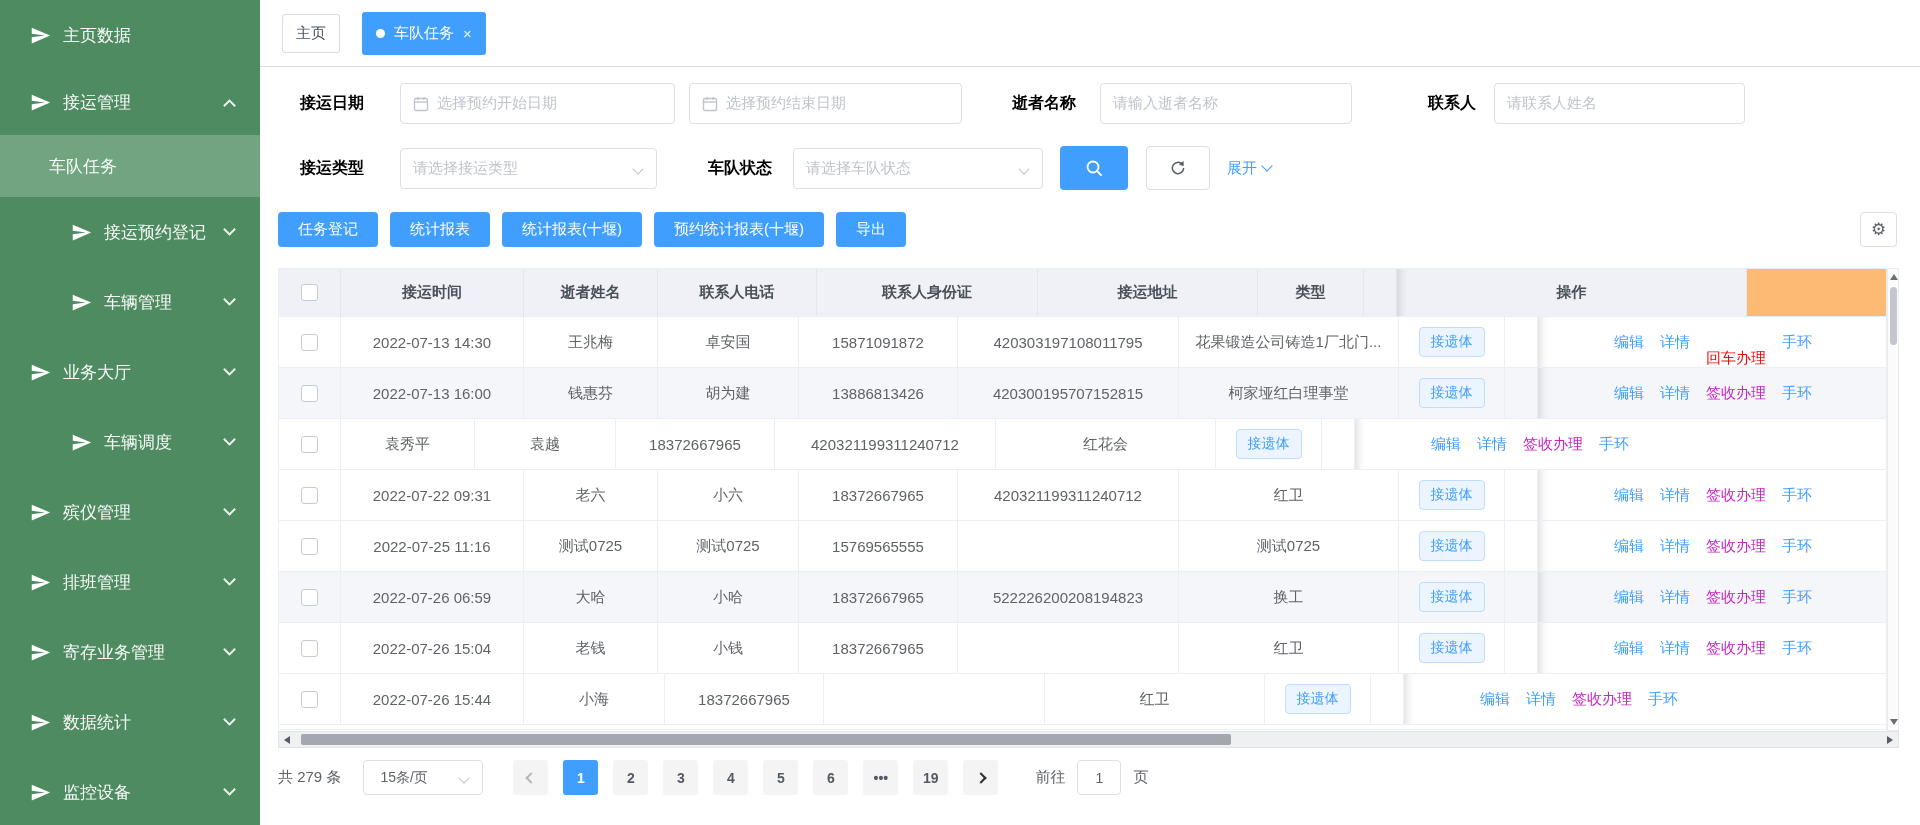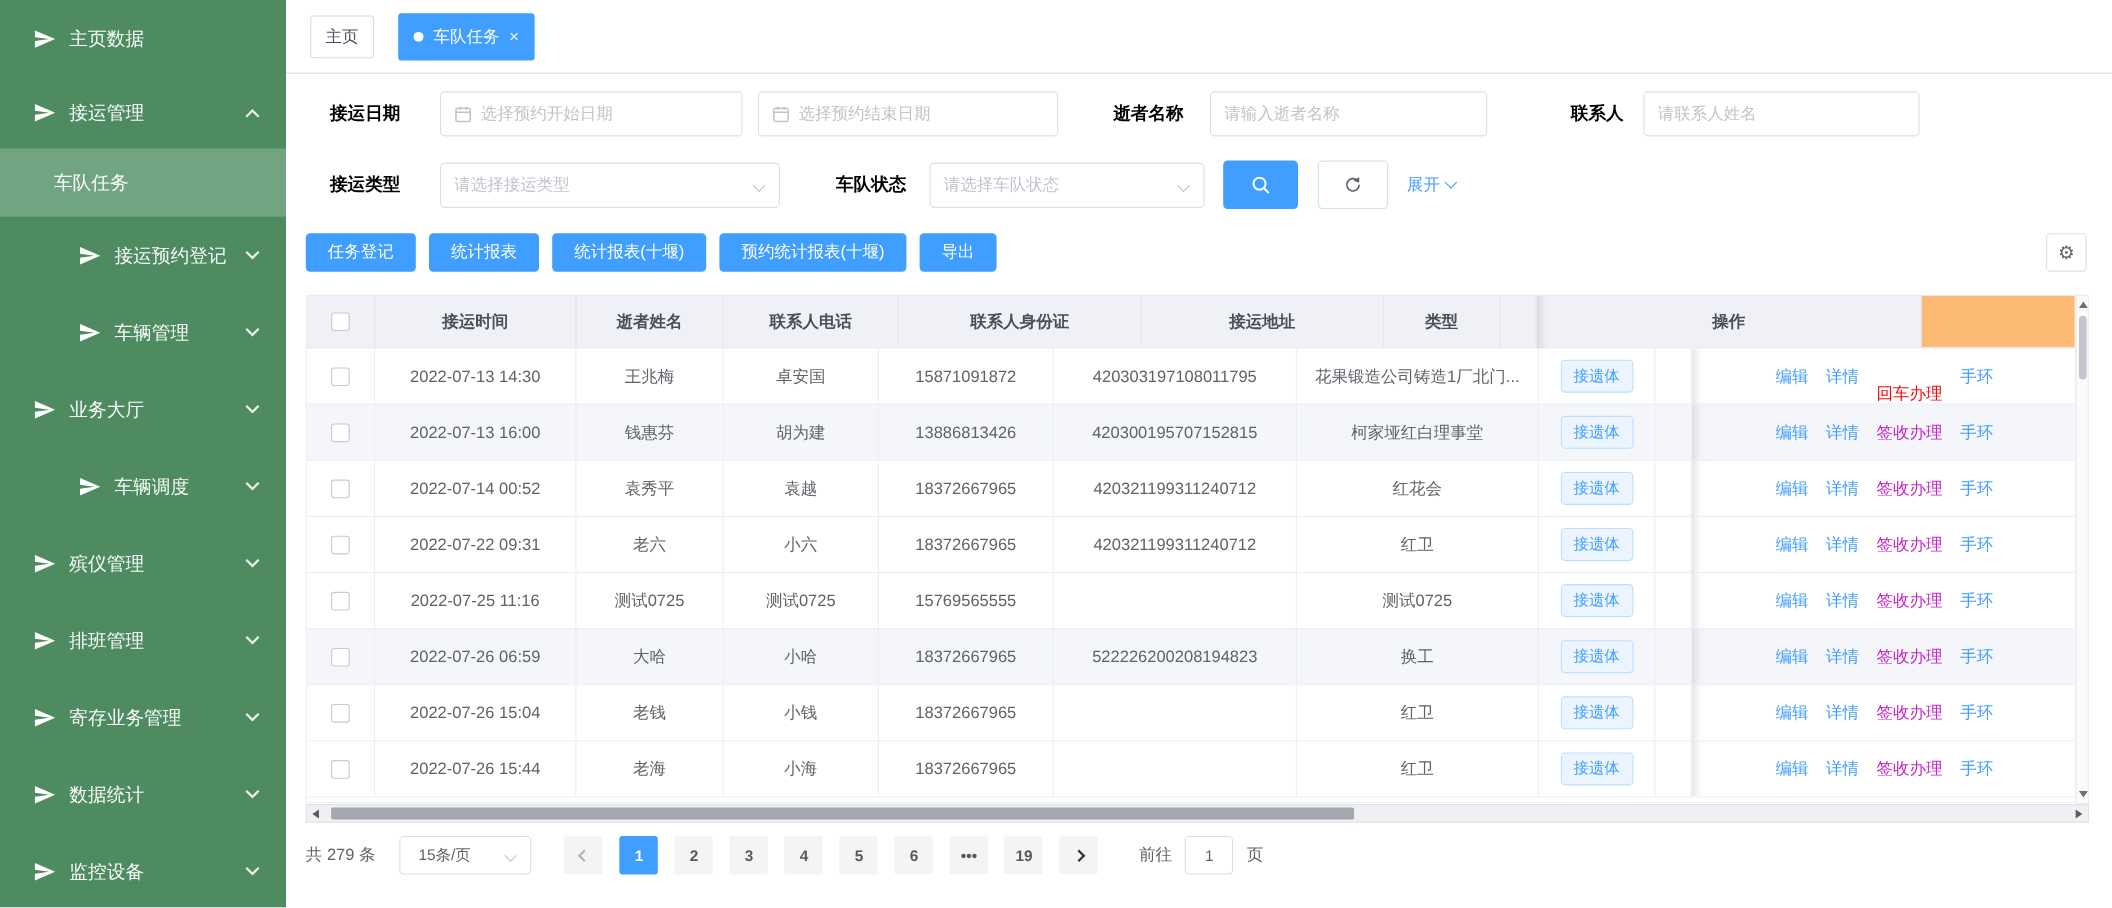--- a/index.html
+++ b/index.html
@@ -250,21 +250,21 @@
           <span class="ph">请输入逝者名称</span>
         </div>
         <div class="f-label" style="width:48px;margin-left:76px;margin-right:18px;">联系人</div>
         <div class="inp" style="width:251px;">
           <span class="ph">请联系人姓名</span>
         </div>
       </div>
 
       <div class="f-row r2">
         <div class="f-label" style="width:85px;margin-right:15px;">接运类型</div>
-        <div class="inp sel" style="width:309px;">
+        <div class="inp sel" style="width:257px;">
           <span class="ph">请选择接运类型</span>
           <span class="sel-chev"></span>
         </div>
         <div class="f-label" style="width:68px;margin-left:51px;margin-right:17px;">车队状态</div>
         <div class="inp sel" style="width:250px;">
           <span class="ph">请选择车队状态</span>
           <span class="sel-chev"></span>
         </div>
         <div class="btn-search">
           <svg width="20" height="20" viewBox="0 0 20 20">
@@ -351,21 +351,20 @@
               <div class="alink" style="display: inline;">编辑</div>
               <div class="alink" style="display: inline;">详情</div>
               <div class="alink magenta" style="display: inline;">签收办理</div>
               <div class="alink" style="display: inline;">手环</div>
             </div>
           </div>
           <div class="t-row t-body-row">
             <div class="t-cell" style="width: 62px;">
               <div class="checkbox"></div>
             </div>
-            <div class="t-cell" style="width: 183px;">2022-07-14 00:52</div>
             <div class="t-cell" style="width: 134px;">袁秀平</div>
             <div class="t-cell" style="width: 141px;">袁越</div>
             <div class="t-cell" style="width: 159px;">18372667965</div>
             <div class="t-cell" style="width: 221px;">420321199311240712</div>
             <div class="t-cell" style="width: 220px;">红花会</div>
             <div class="t-cell" style="width: 106px;">
               <div class="badge">接遗体</div>
             </div>
             <div class="t-cell" style="width: 33px;"></div>
             <div class="t-cell opcell" style="width: 350px;">
@@ -457,21 +456,20 @@
               <div class="alink" style="display: inline;">详情</div>
               <div class="alink magenta" style="display: inline;">签收办理</div>
               <div class="alink" style="display: inline;">手环</div>
             </div>
           </div>
           <div class="t-row t-body-row">
             <div class="t-cell" style="width: 62px;">
               <div class="checkbox"></div>
             </div>
             <div class="t-cell" style="width: 183px;">2022-07-26 15:44</div>
-            <div class="t-cell" style="width: 134px;">老海</div>
             <div class="t-cell" style="width: 141px;">小海</div>
             <div class="t-cell" style="width: 159px;">18372667965</div>
             <div class="t-cell" style="width: 221px;"></div>
             <div class="t-cell" style="width: 220px;">红卫</div>
             <div class="t-cell" style="width: 106px;">
               <div class="badge">接遗体</div>
             </div>
             <div class="t-cell" style="width: 33px;"></div>
             <div class="t-cell opcell" style="width: 350px;">
               <div class="alink" style="display: inline;">编辑</div>

